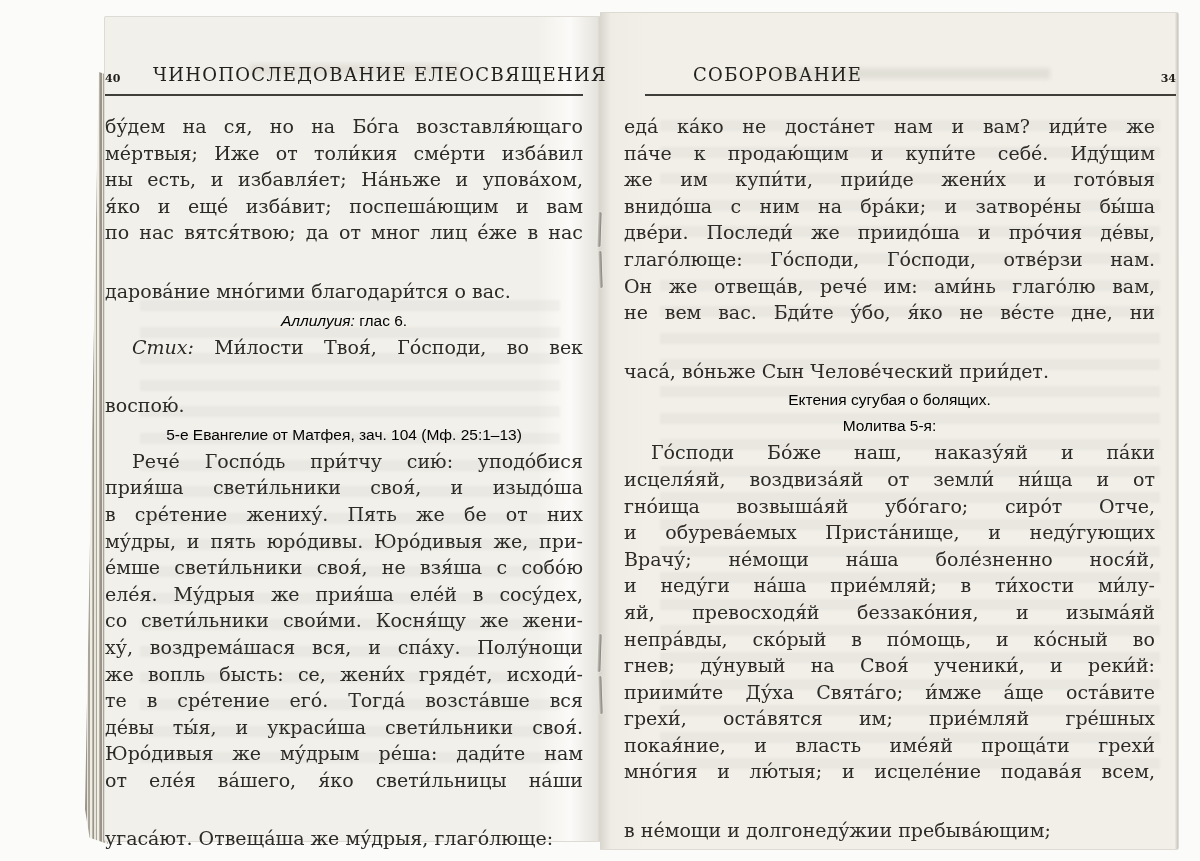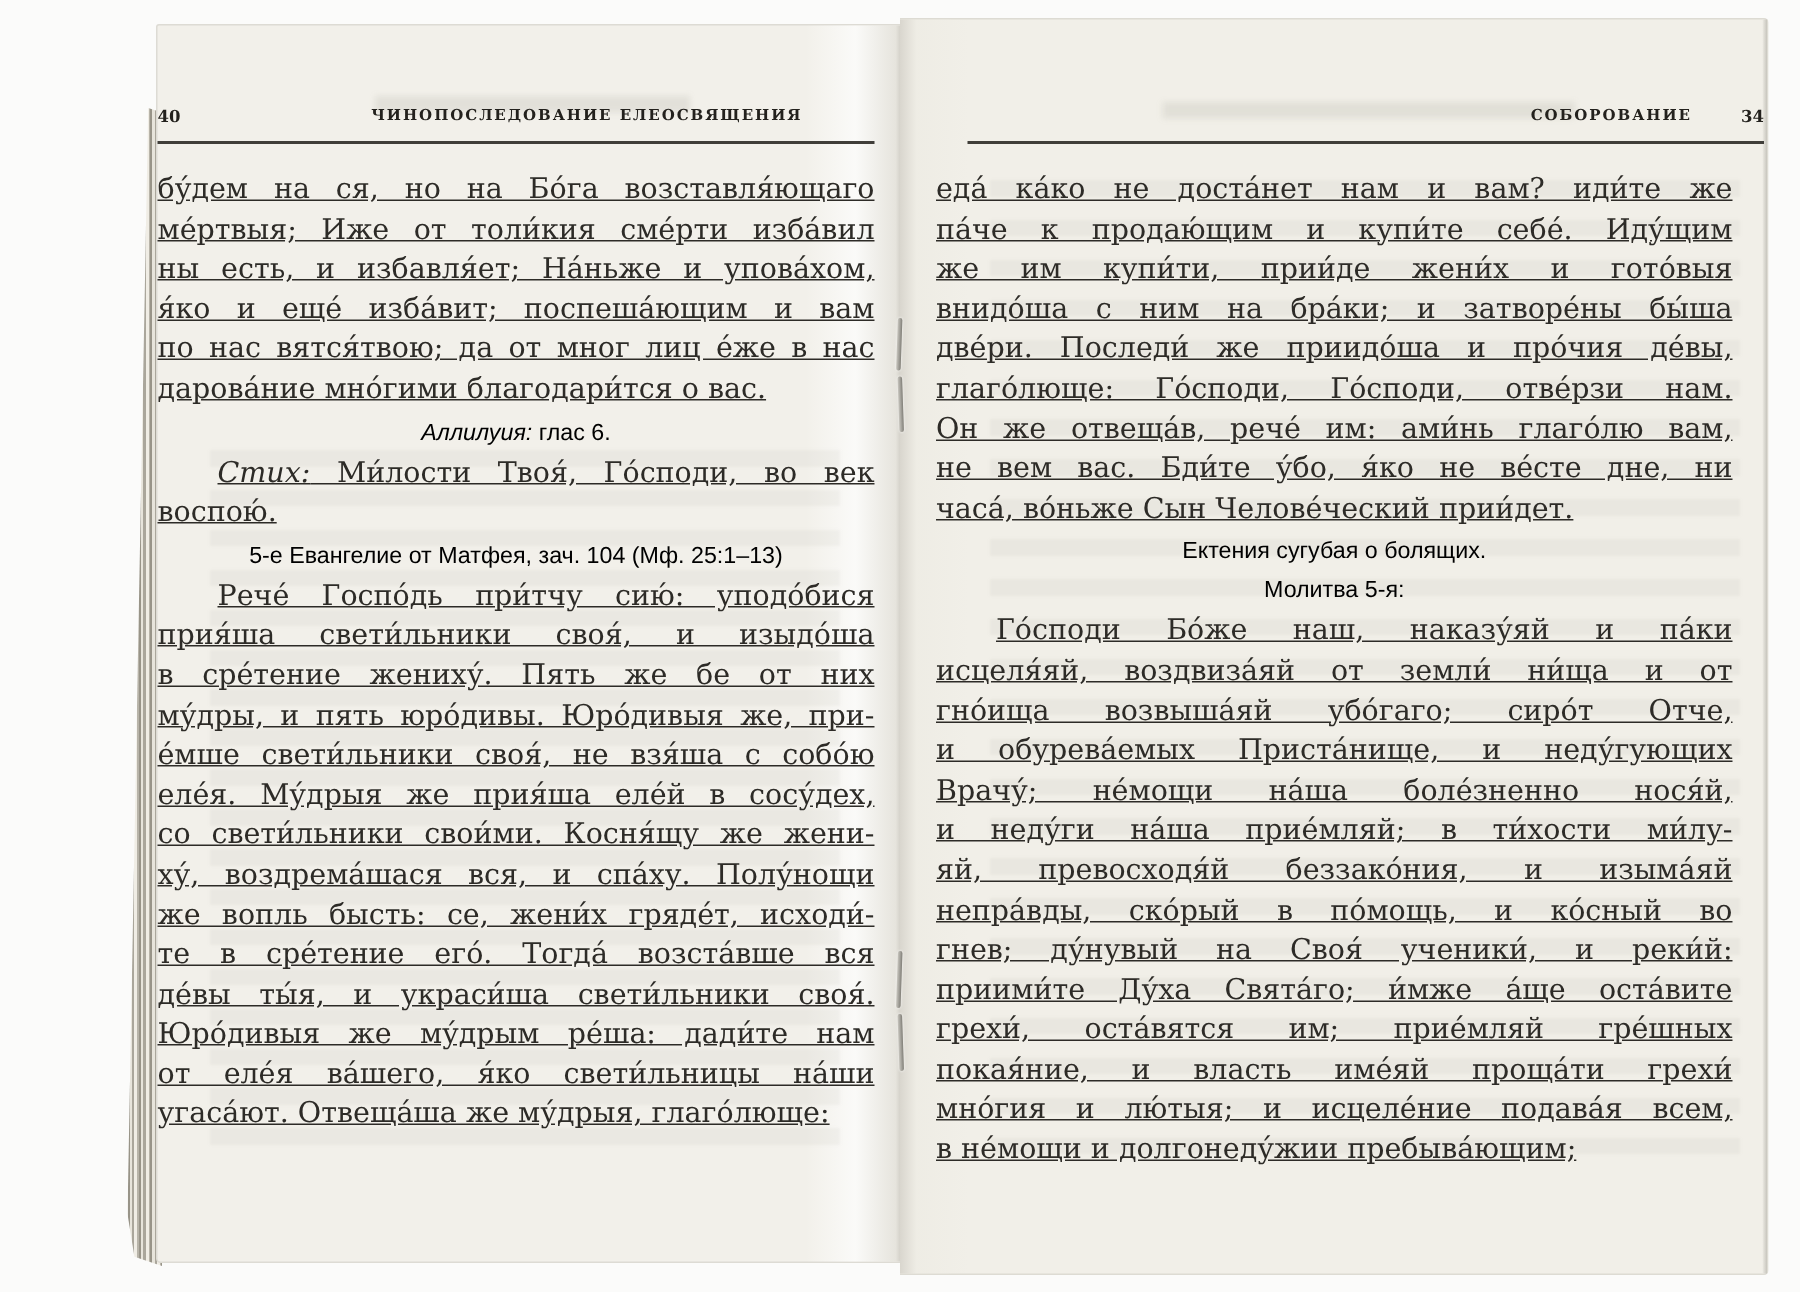--- a/index.html
+++ b/index.html
@@ -53,39 +53,38 @@
     position:absolute;top:66px;height:17px;
     display:grid;grid-template-columns:48px 1fr 48px;align-items:end;
     color:#23211d;
   }
   .head-left{left:105px;width:478px;}
   .head-right{left:645px;width:531px;}
   .pagenum{font-weight:bold;font-size:11px;line-height:1;}
   .head-left .pagenum{text-align:left;}
   .head-right .pagenum{text-align:right;}
   .runtitle{
-    grid-column:2;font-weight:bold;font-size:10px;line-height:1;
-    letter-spacing:1.3px;text-align:right;white-space:nowrap;
+    grid-column:2;font-weight:normal;font-size:18px;line-height:1;
+    letter-spacing:1.3px;text-align:left;white-space:nowrap;
   }
   .rule{position:absolute;top:94px;height:2px;background:#403e39;}
   .rule-left{left:105px;width:478px;}
   .rule-right{left:645px;width:531px;}
   
   .page-body{
     position:absolute;top:113px;font-size:19px;line-height:26.6px;color:#2d2b27;
   }
   .body-left{left:105px;width:478px;}
   .body-right{left:624px;width:531px;}
   .line{
     text-align:justify;text-align-last:justify;text-justify:inter-word;
     white-space:nowrap;
-    text-decoration:underline;
-  }
-  .line.last{text-align:left;text-align-last:left;}
-  .line.indent{text-indent:27px;padding-left:13px;}
+  }
+  .line.last{text-align:left;text-align-last:left;margin-top:32px;}
+  .line.indent{text-indent:27px;}
   .lead{font-style:italic;}
   .caption{
     font-family:"Liberation Sans", sans-serif;
     font-size:15.5px;line-height:21px;color:#000000;
     text-align:center;text-align-last:center;white-space:nowrap;
     margin:5px 0 3px;
   }
   .caption i{font-style:italic;}
   
   .staple{

